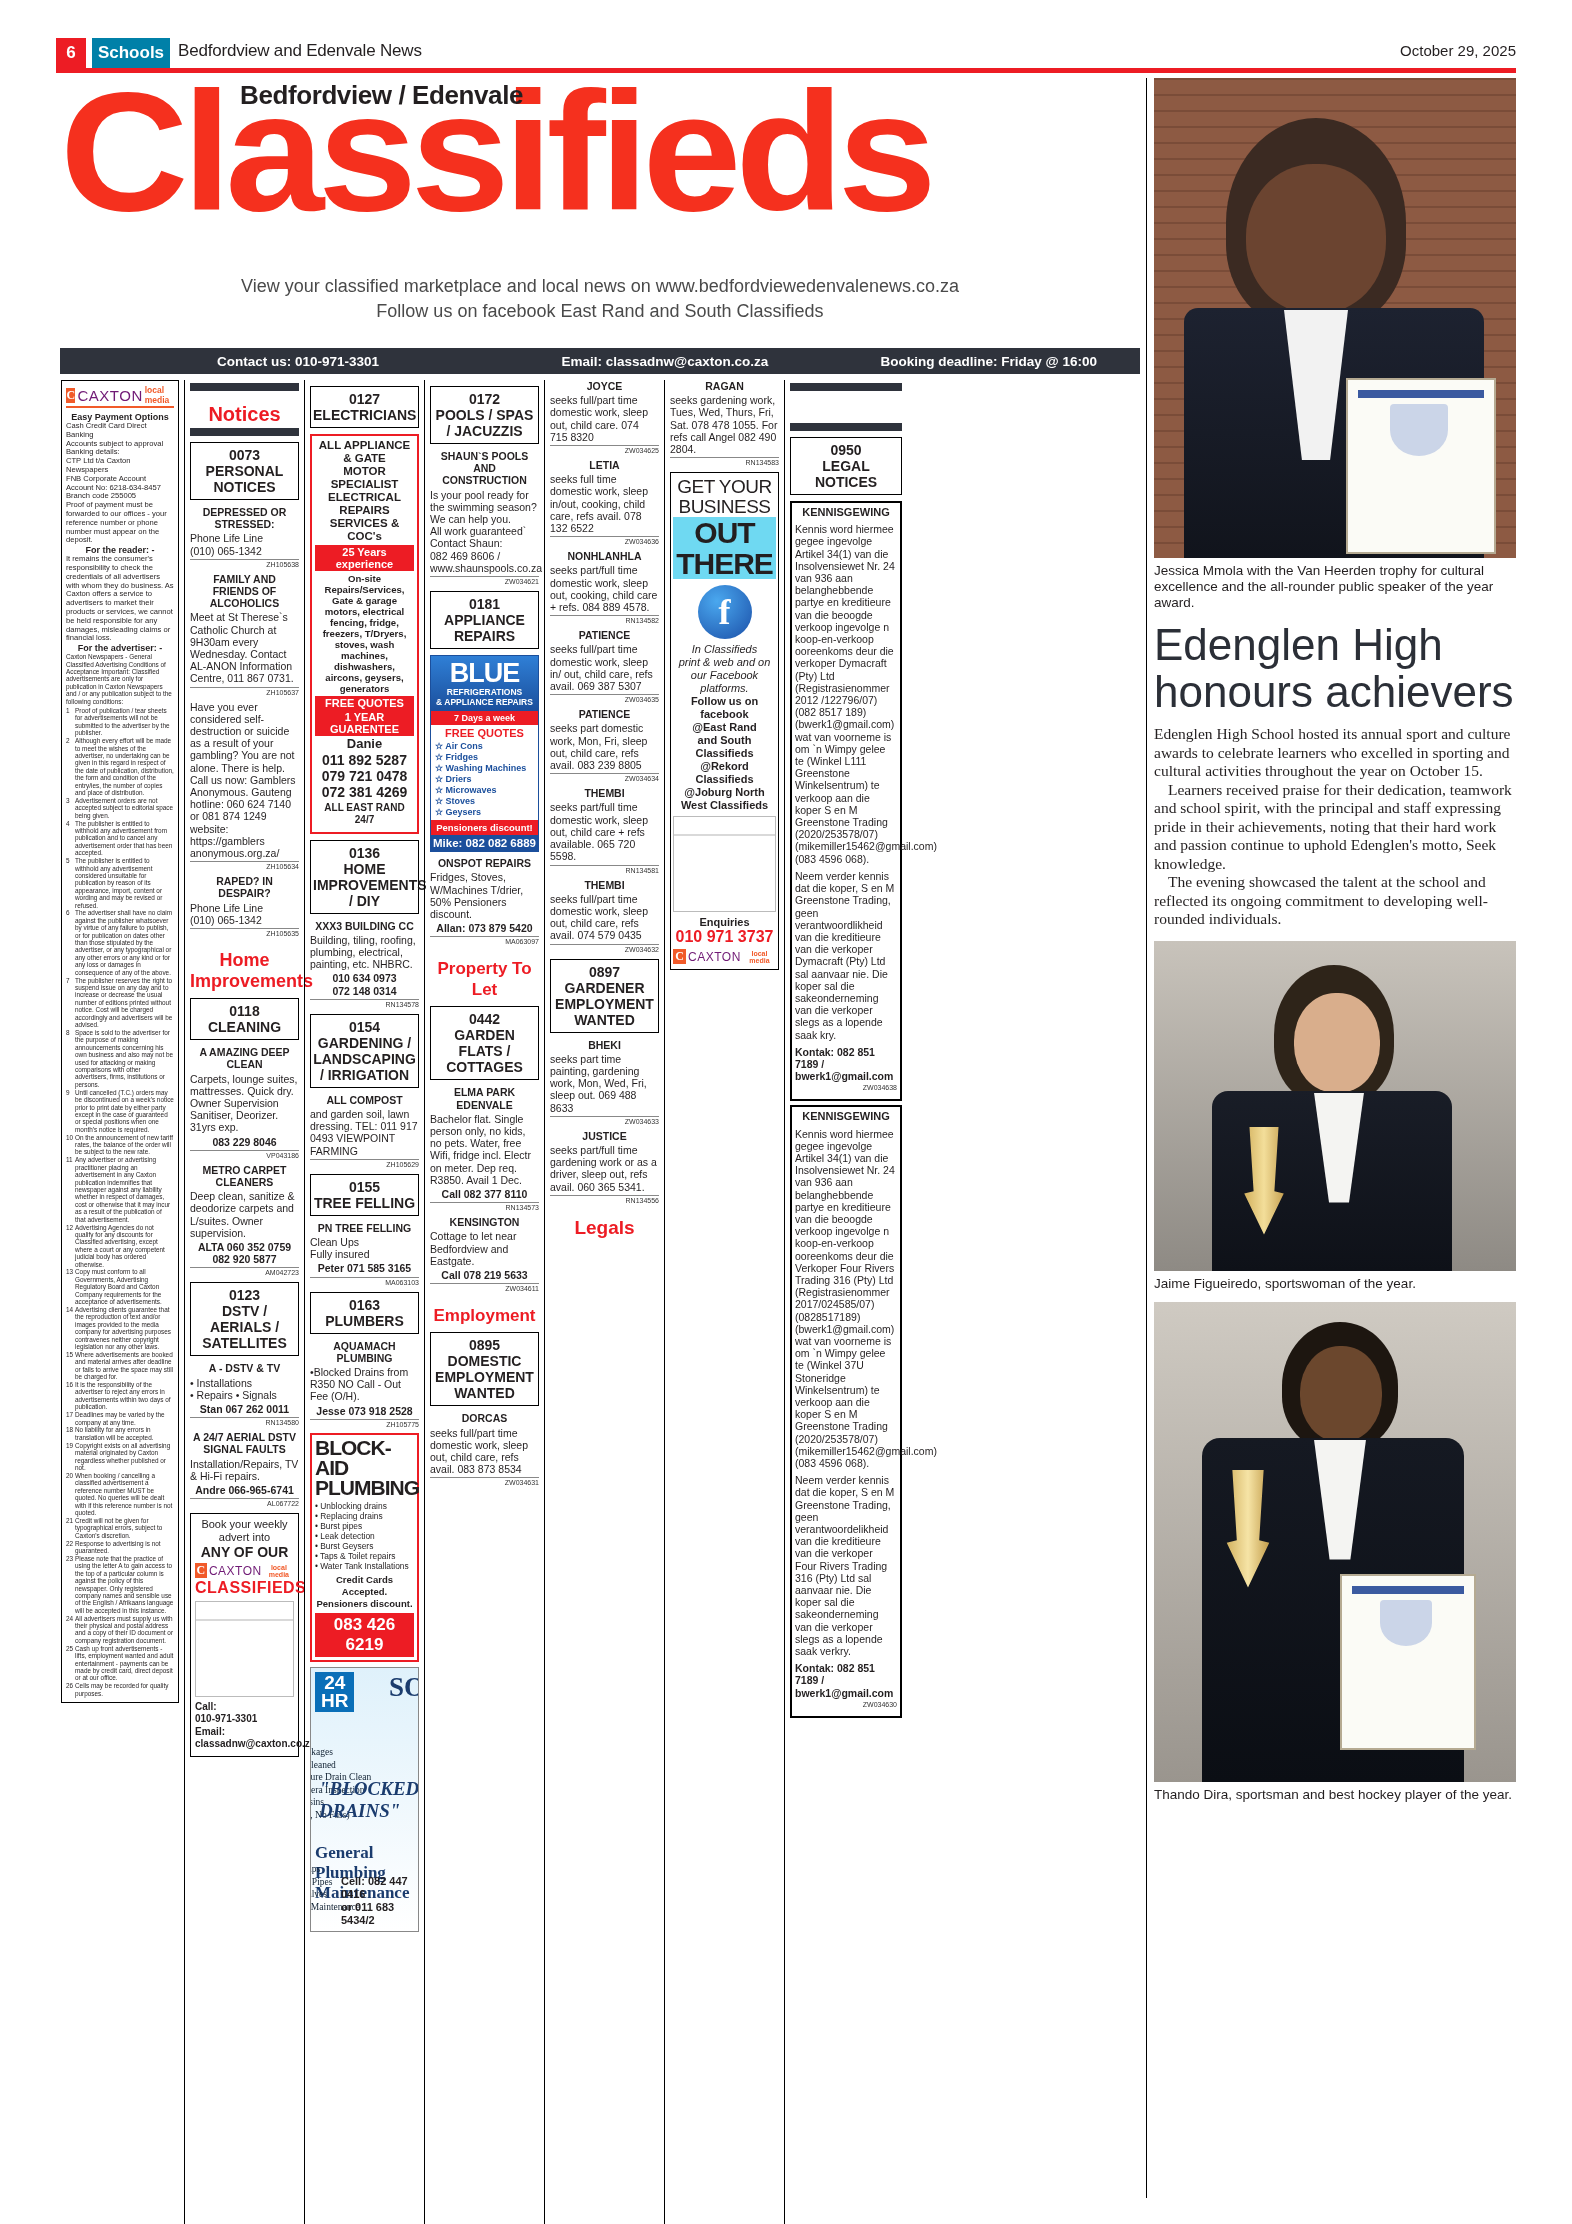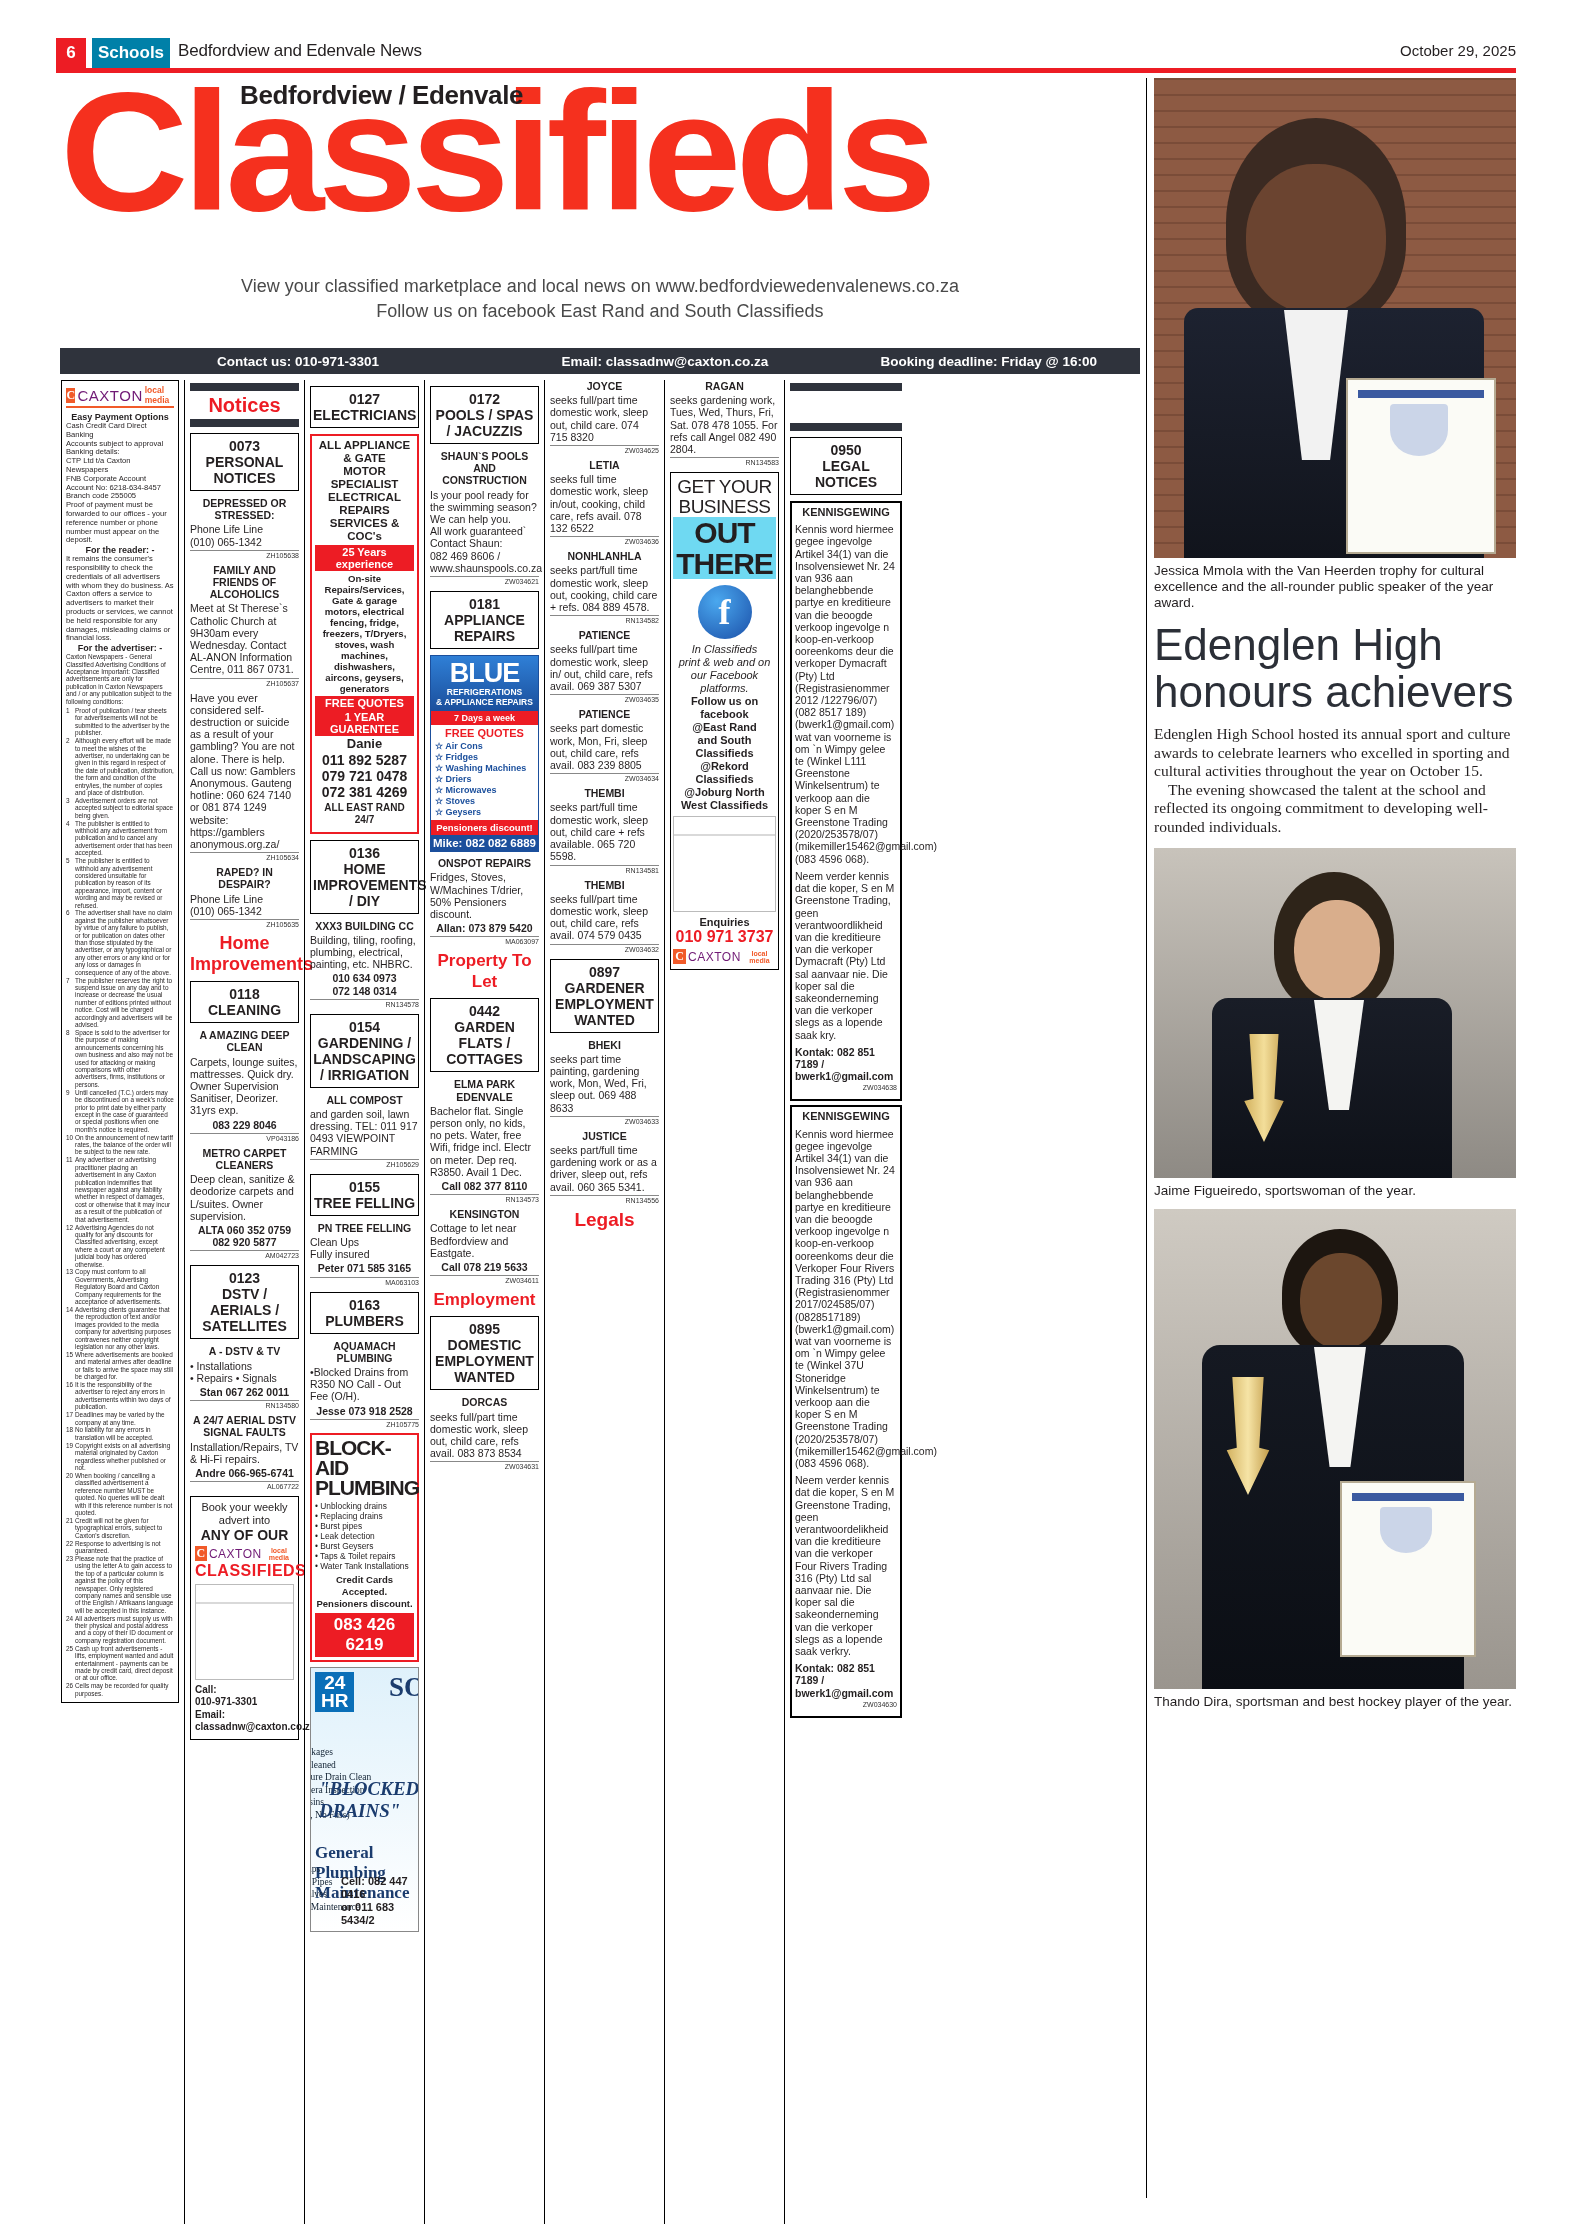--- a/index.html
+++ b/index.html
@@ -78,21 +78,21 @@
   .cat-box .num { font-weight:bold; font-size:14px; }
   .ad { font-size:10.5px; line-height:12.2px; color:#231f20; margin-bottom:2px; }
   .ad-bold { font-weight:bold; text-align:center; }
   .ad-c { text-align:center; }
   .ref { text-align:right; font-size:7px; color:#333; border-top:1px solid #888;
          margin:2px 0 5px; padding-top:1px; }
   .ref-nl { text-align:right; font-size:7px; color:#333; margin:0 0 5px; }
   .red-head {
     color:#ED1C24; font-weight:bold; text-align:center; font-size:20px;
     font-family:"Liberation Sans Narrow","Liberation Sans",sans-serif;
-    margin:4px 0 2px; line-height:21px;
+    margin:13px 0 2px; line-height:21px;
   }
   .darkbar { height:8px; background:#2f333c; margin:3px 0; }
 
   
   .caxton-box { border:1px solid #000; padding:4px 4px; }
   .caxton-logo { display:flex; align-items:center; gap:2px; margin-bottom:1px; }
   .cx-c {
     width:15px; height:15px; background:#F15A29; color:#fff; font-weight:bold;
     font-size:12px; display:flex; align-items:center; justify-content:center;
     font-family:"Liberation Serif", serif;
@@ -770,20 +770,21 @@
     <div style="position:absolute;left:192px;top:300px;width:150px;height:176px;background:#fbfbf6;border:2px solid #b5aa92;"></div>
     <div style="position:absolute;left:204px;top:312px;width:126px;height:8px;background:#3b5aa0;"></div>
     <div style="position:absolute;left:236px;top:326px;width:58px;height:52px;background:#cbd5e8;border-radius:4px 4px 50% 50%;"></div>
   </div>
   <div class="cap">Jessica Mmola with the Van Heerden trophy for cultural excellence and the all-rounder public speaker of the year award.</div>
 
   <div class="art-head">Edenglen High honours achievers</div>
 
   <div class="art-body" id="art-body">
       <p>Edenglen High School hosted its annual sport and culture awards to celebrate learners who excelled in sporting and cultural activities throughout the year on October 15.</p>
+      <p>Learners received praise for their dedication, teamwork and school spirit, with the principal and staff expressing pride in their achievements, noting that their hard work and passion continue to uphold Edenglen's motto, Seek knowledge.</p>
       <p>The evening showcased the talent at the school and reflected its ongoing commitment to developing well-rounded individuals.</p>
     </div>
 
   <div class="photo ph-grey" style="height:330px;margin-top:12px;">
     <div style="position:absolute;inset:0;background:linear-gradient(180deg,#c8c3bb,#8e8a84);"></div>
     <div class="ph-person" style="left:120px;top:24px;width:120px;height:140px;background:#2e2419;border-radius:50% 50% 42% 42%;"></div>
     <div class="ph-person" style="left:140px;top:52px;width:86px;height:100px;background:#d9ae8c;border-radius:48%;"></div>
     <div style="position:absolute;left:58px;top:150px;width:240px;height:180px;background:linear-gradient(180deg,#191d27,#0e1118);border-radius:16px 16px 0 0;"></div>
     <div style="position:absolute;left:160px;top:152px;width:50px;height:110px;background:#f4f4f2;clip-path:polygon(0 0,100% 0,70% 100%,30% 100%);"></div>
     <div style="position:absolute;left:84px;top:186px;width:52px;height:108px;background:linear-gradient(90deg,#c8a24a,#f3de9a,#b98f3c);clip-path:polygon(22% 0,78% 0,70% 60%,88% 62%,50% 100%,12% 62%,30% 60%);"></div>

